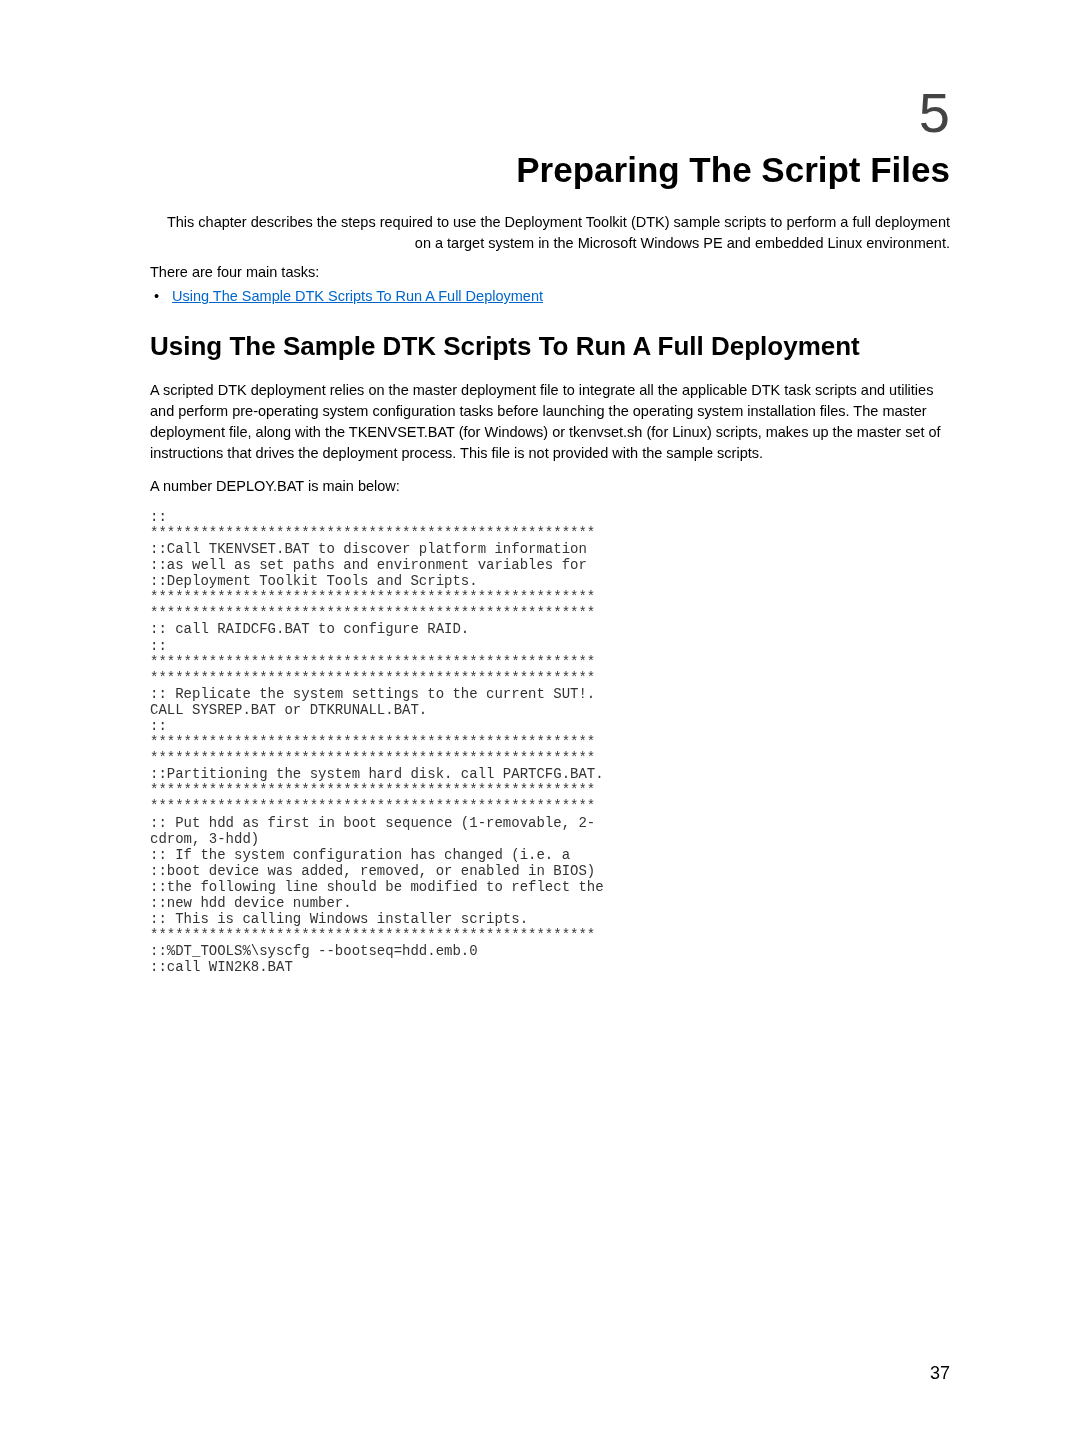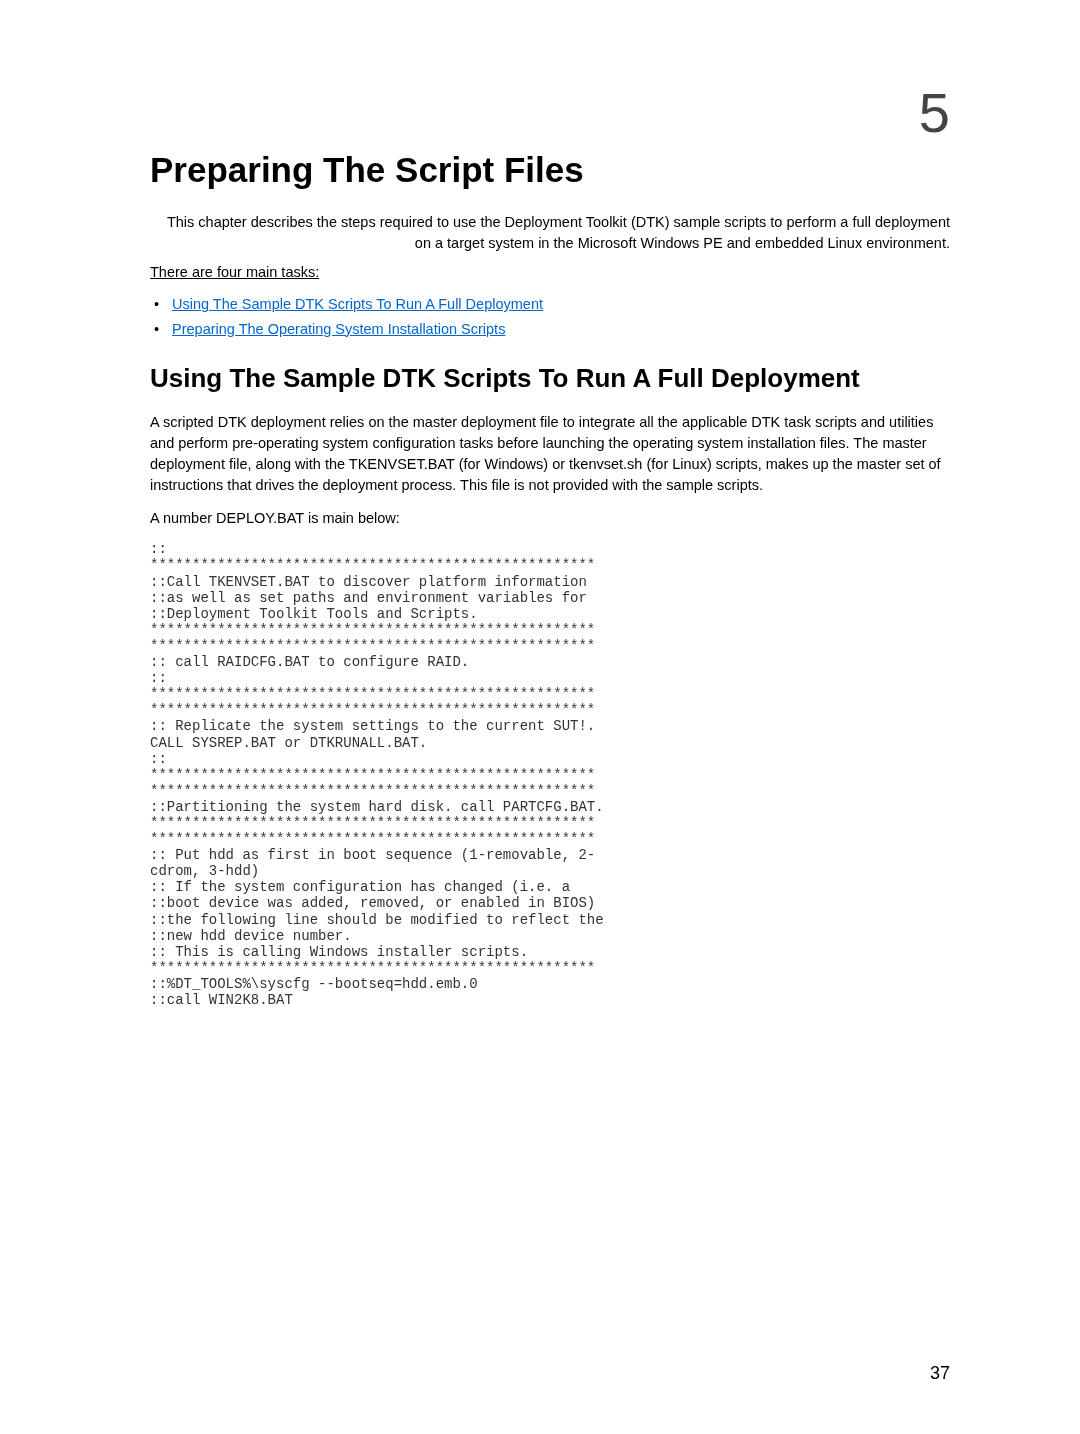--- a/index.html
+++ b/index.html
@@ -19,31 +19,31 @@
     font-size: 56px;
     font-weight: 300;
     color: #444;
   }
   h1 {
     font-size: 35px;
     font-weight: bold;
     margin-top: 60px;
     margin-bottom: 22px;
     color: #000;
+    text-align: right;
   }
   .intro {
     font-size: 14.5px;
     line-height: 1.45;
     margin-bottom: 10px;
     text-align: right;
   }
   .tasks-intro {
     font-size: 14.5px;
-    margin-bottom: 12px;
-    text-decoration: underline;
+    margin-bottom: 4px;
   }
   ul {
     list-style: none;
     margin-bottom: 22px;
     padding-left: 22px;
   }
   ul li {
     font-size: 14.5px;
     line-height: 1.7;
     position: relative;
@@ -91,21 +91,20 @@
 <div class="chapter-num">5</div>
 
 <h1>Preparing The Script Files</h1>
 
 <p class="intro">This chapter describes the steps required to use the Deployment Toolkit (DTK) sample scripts to perform a full deployment on a target system in the Microsoft Windows PE and embedded Linux environment.</p>
 
 <p class="tasks-intro">There are four main tasks:</p>
 
 <ul>
   <li><a href="#">Using The Sample DTK Scripts To Run A Full Deployment</a></li>
-  <li><a href="#">Preparing The Operating System Installation Scripts</a></li>
 </ul>
 
 <h2>Using The Sample DTK Scripts To Run A Full Deployment</h2>
 
 <p class="body-para">
   <span>A scripted DTK deployment relies on the master deployment file to integrate all the applicable DTK task scripts and utilities and perform pre-operating system configuration tasks before launching the operating system installation files. The master deployment file, along with the </span><b>TKENVSET.BAT</b><span> (for Windows) or </span><b>tkenvset.sh</b><span> (for Linux) scripts, makes up the master set of instructions that drives the deployment process. This file is not provided with the sample scripts.</span>
 </p>
 
 <p class="body-para">
   <span>A number </span><b>DEPLOY.BAT</b><span> is main below:</span>

